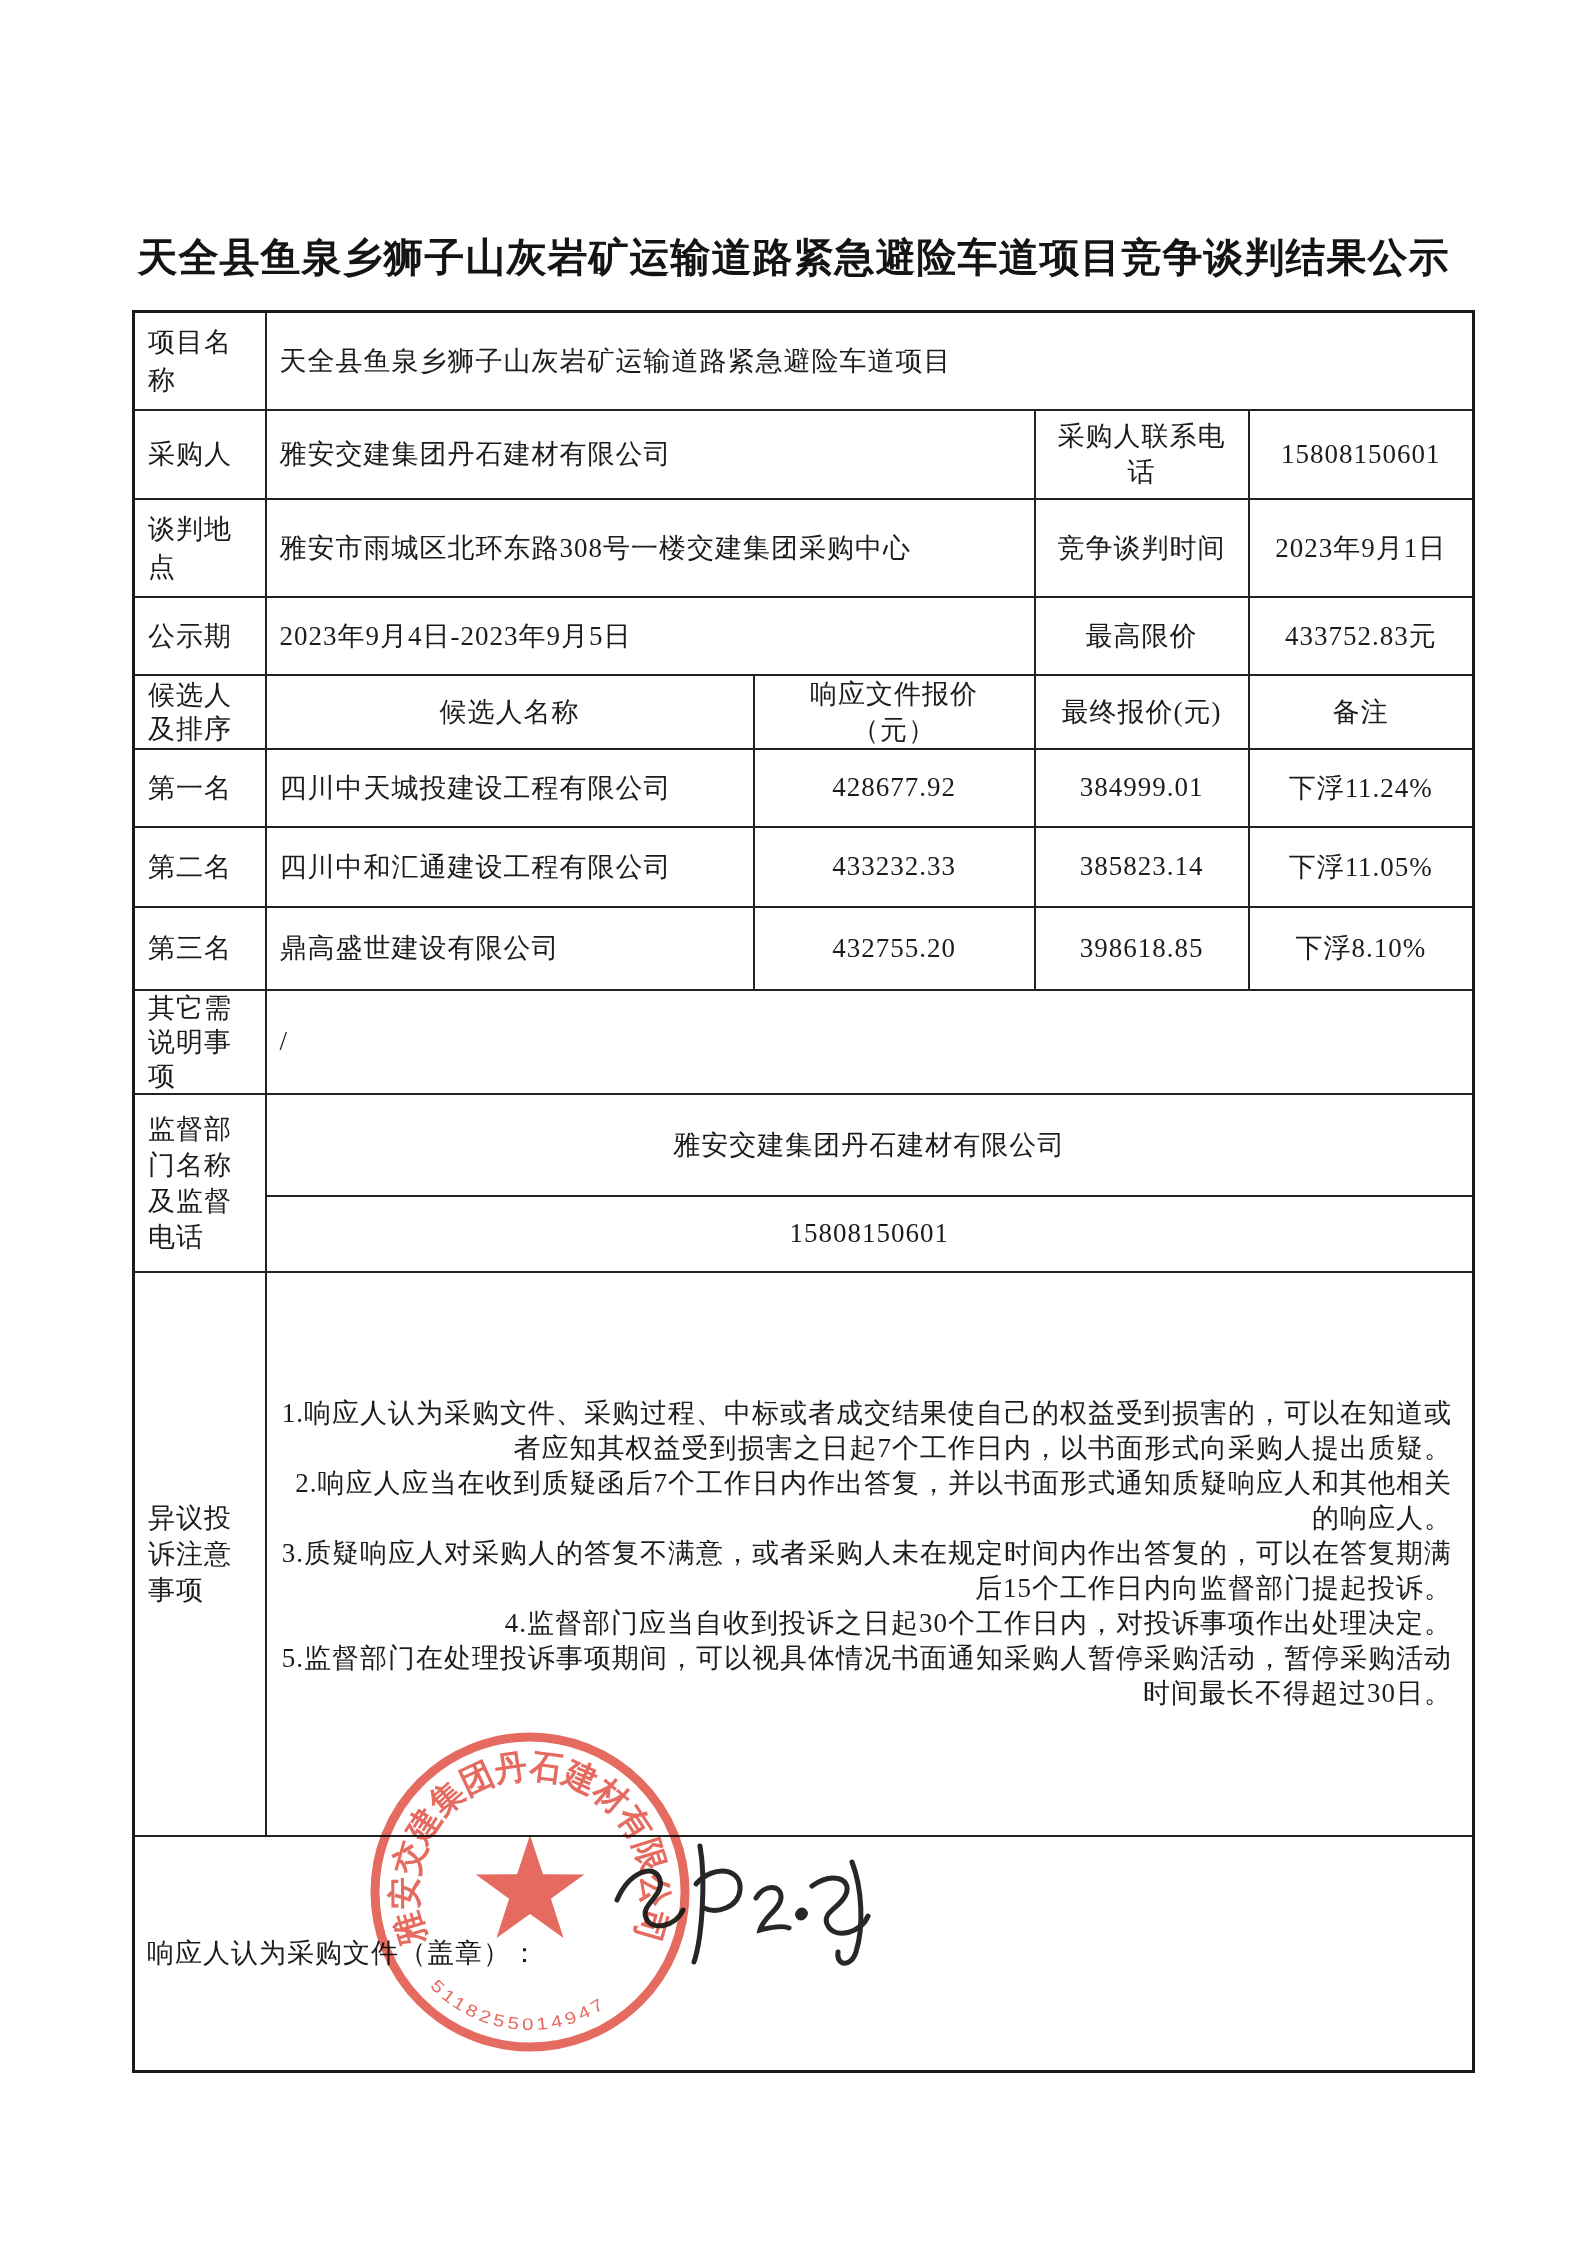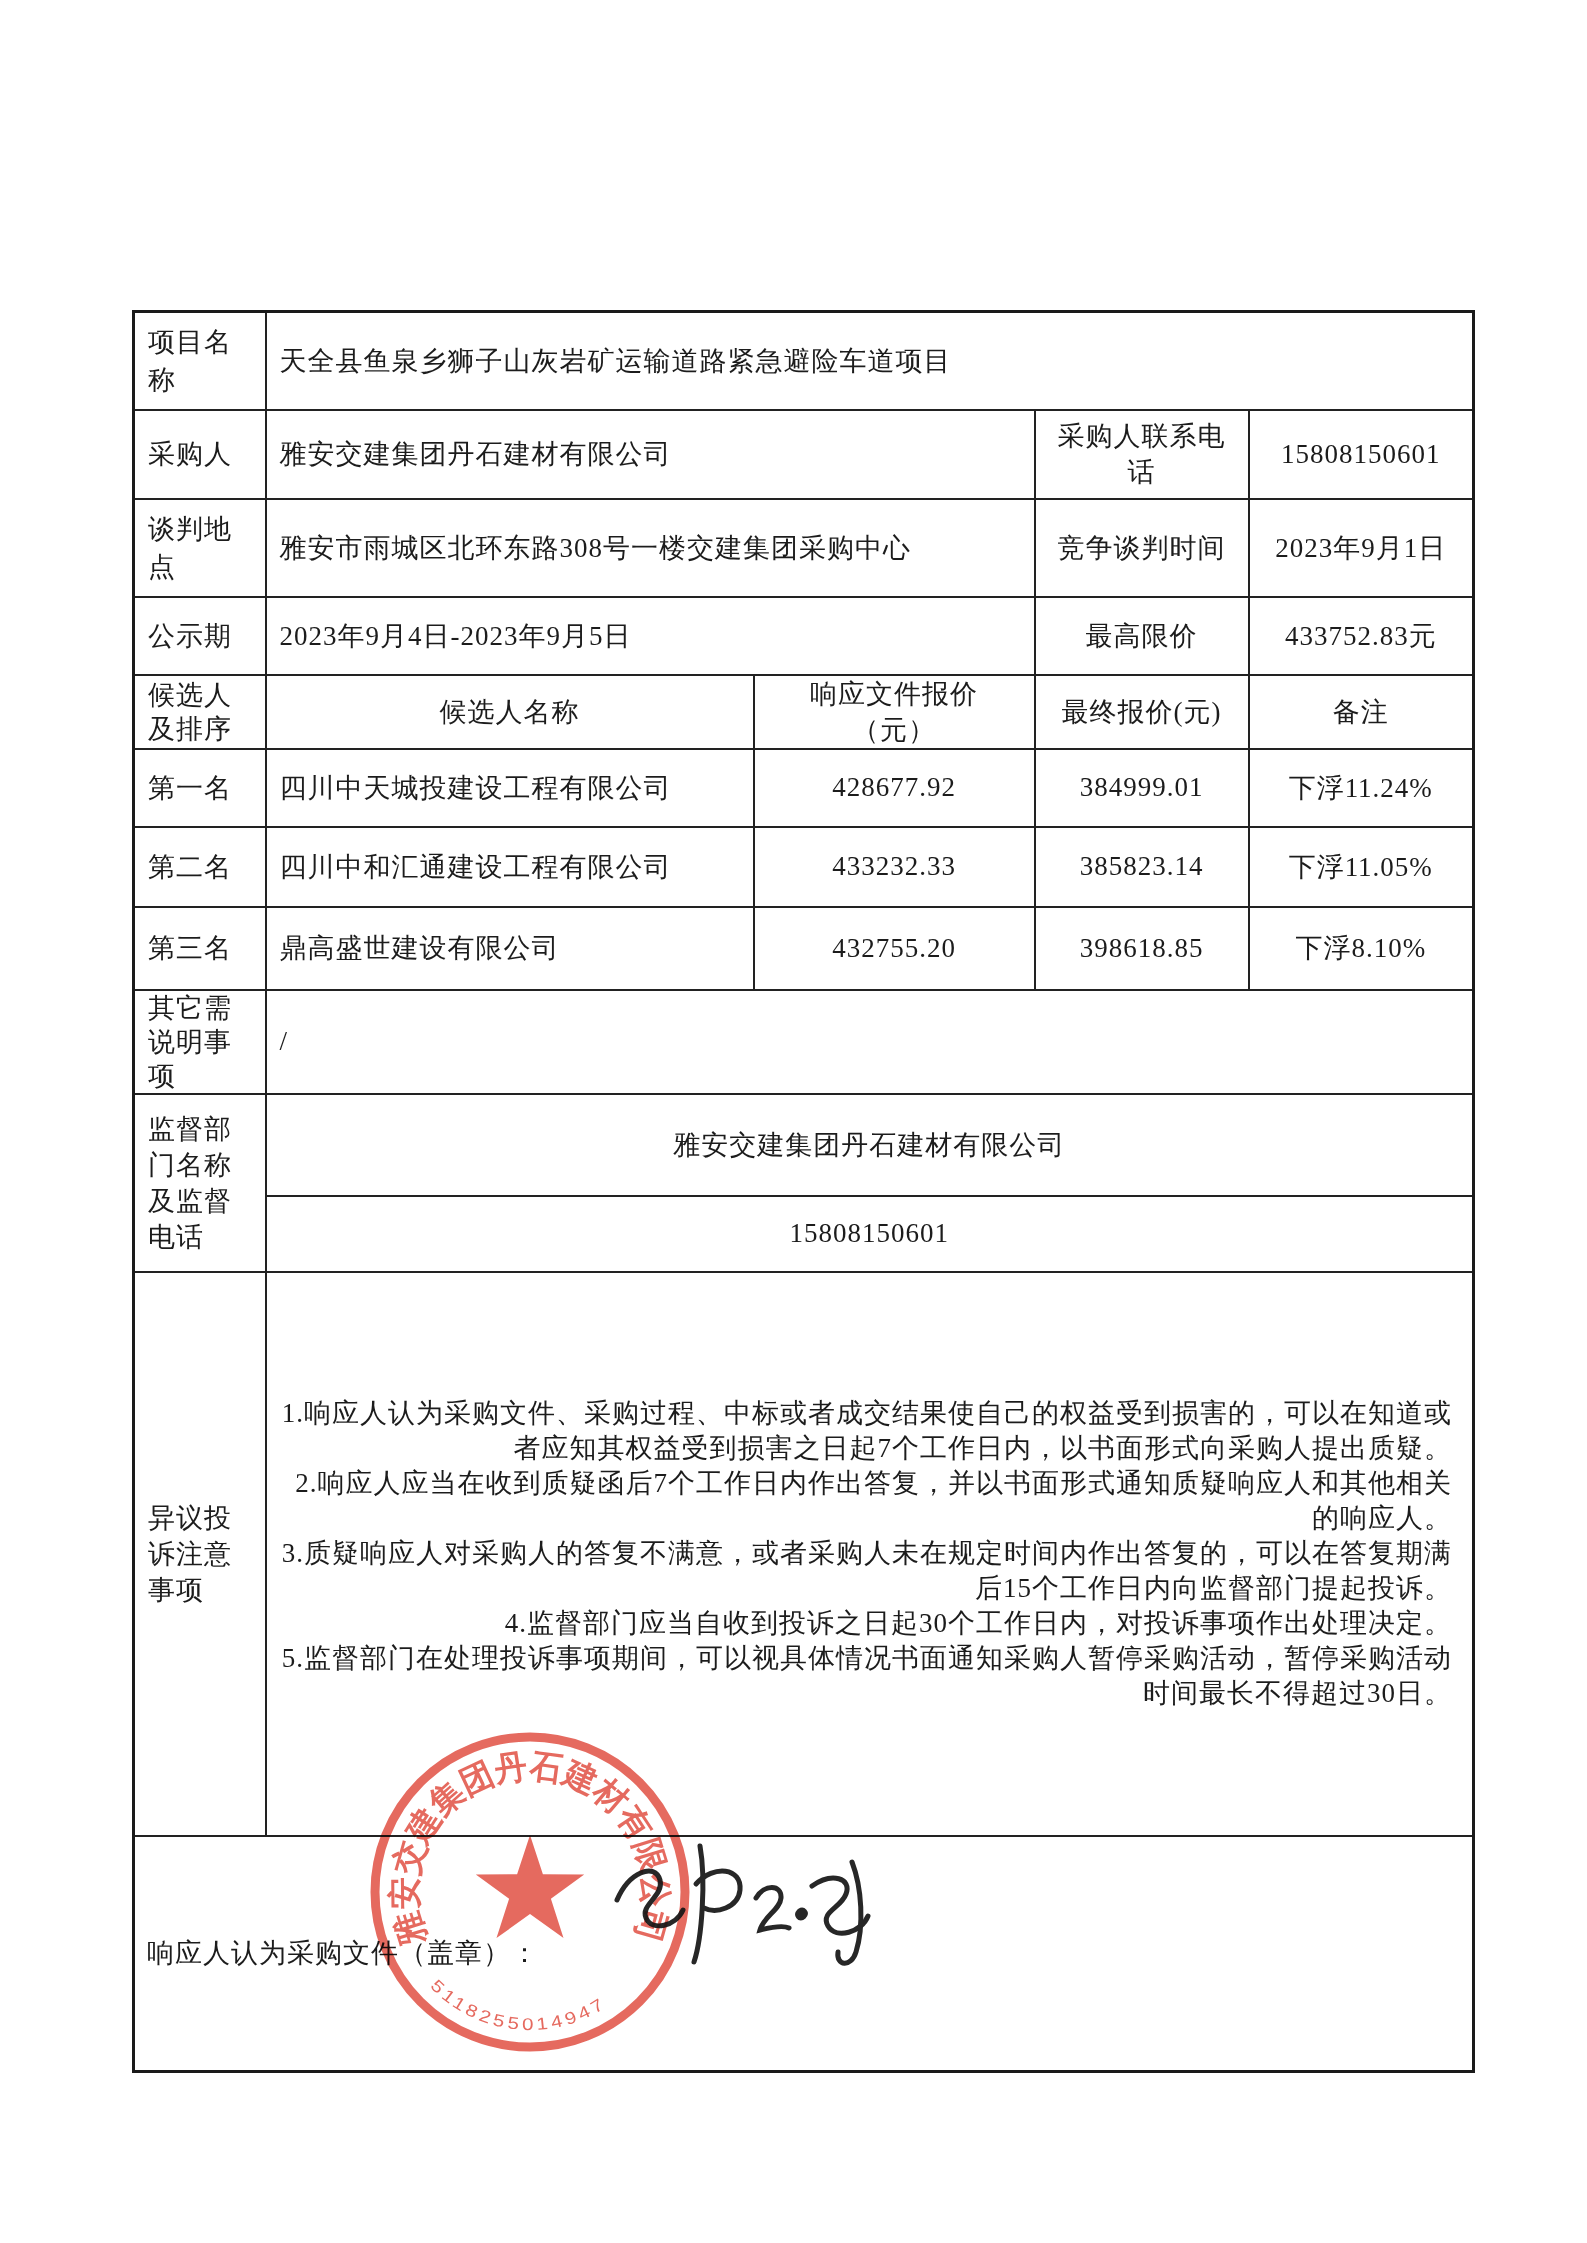--- a/index.html
+++ b/index.html
@@ -25,20 +25,21 @@
              font-size:27px;letter-spacing:1px;}
   svg.overlay{position:absolute;left:0;top:0;width:1587px;height:2243px;pointer-events:none;}
   .stampgrp{mix-blend-mode:multiply;opacity:0.88;}
   .siggrp{opacity:0.92;}
 </style>
 </head>
 <body>
 
 <div class="page">
 
+  <h1 class="doc-title">天全县鱼泉乡狮子山灰岩矿运输道路紧急避险车道项目竞争谈判结果公示</h1>
 
   <table class="doc">
     <colgroup>
       <col style="width:132px">
         <col style="width:488px">
         <col style="width:281px">
       <col style="width:214px">
         <col style="width:225px">
     </colgroup>
 

